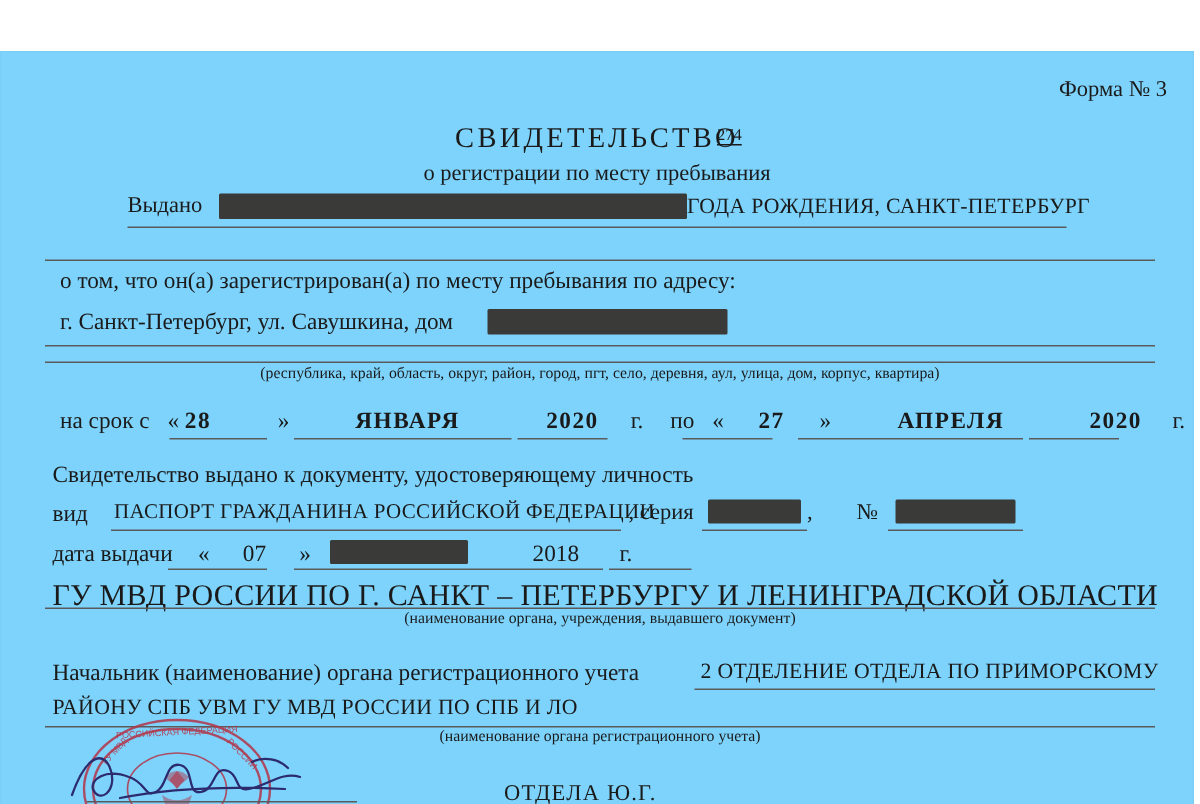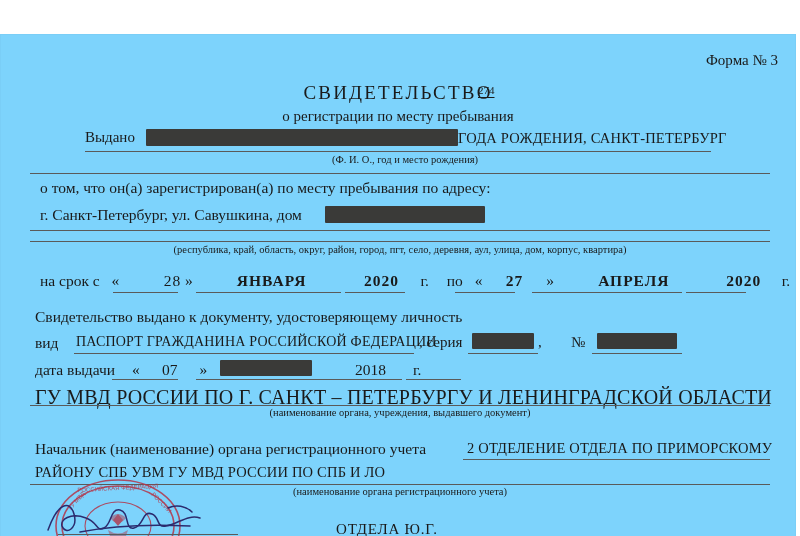--- a/index.html
+++ b/index.html
@@ -165,35 +165,34 @@
 
   <div class="abs" id="form-no">Форма № 3</div>
   <div class="abs" id="doc-title">СВИДЕТЕЛЬСТВО</div>
   <div class="abs" id="doc-number">274</div>
   <div class="abs" id="doc-subtitle">о регистрации по месту пребывания</div>
 
   <div class="abs" id="issued-label">Выдано</div>
   <div class="abs redact" id="issued-redact"></div>
   <div class="abs" id="issued-suffix">ГОДА РОЖДЕНИЯ, САНКТ-ПЕТЕРБУРГ</div>
   <div class="rule" id="rule-issued"></div>
-  <div class="abs caption" id="caption-fio">(Ф. И. О., год и место рождения)</div>
 
   <div class="rule" id="rule-blank1"></div>
 
   <div class="abs" id="about-line">о том, что он(а) зарегистрирован(а) по месту пребывания по адресу:</div>
   <div class="abs" id="address-line">г. Санкт-Петербург, ул. Савушкина, дом</div>
   <div class="abs redact" id="address-redact"></div>
   <div class="rule" id="rule-address"></div>
   <div class="rule" id="rule-address2"></div>
   <div class="abs caption" id="caption-address">(республика, край, область, округ, район, город, пгт, село, деревня, аул, улица, дом, корпус, квартира)</div>
 
   <div class="abs" id="term-row">
     <span class="d">на срок с</span>
     <span class="d" style="margin-left:8px">«</span>
-    <span class="d" style="display:inline-block;width:58px;text-align:right;font-weight:normal;letter-spacing:1px">28</span>
+    <span class="d" style="display:inline-block;width:58px;text-align:left;font-weight:bold;letter-spacing:1px">28</span>
     <span class="d">»</span>
     <span class="d" style="display:inline-block;width:150px;text-align:center;font-weight:bold;letter-spacing:1px">ЯНВАРЯ</span>
     <span class="d" style="display:inline-block;width:62px;text-align:center;font-weight:bold;letter-spacing:1px">2020</span>
     <span class="d" style="margin-left:4px">г.</span>
     <span class="d" style="margin-left:14px">по</span>
     <span class="d" style="margin-left:8px">«</span>
     <span class="d" style="display:inline-block;width:56px;text-align:center;font-weight:bold;letter-spacing:1px">27</span>
     <span class="d">»</span>
     <span class="d" style="display:inline-block;width:152px;text-align:center;font-weight:bold;letter-spacing:1px">АПРЕЛЯ</span>
     <span class="d" style="display:inline-block;width:60px;text-align:center;font-weight:bold;letter-spacing:1px">2020</span>

